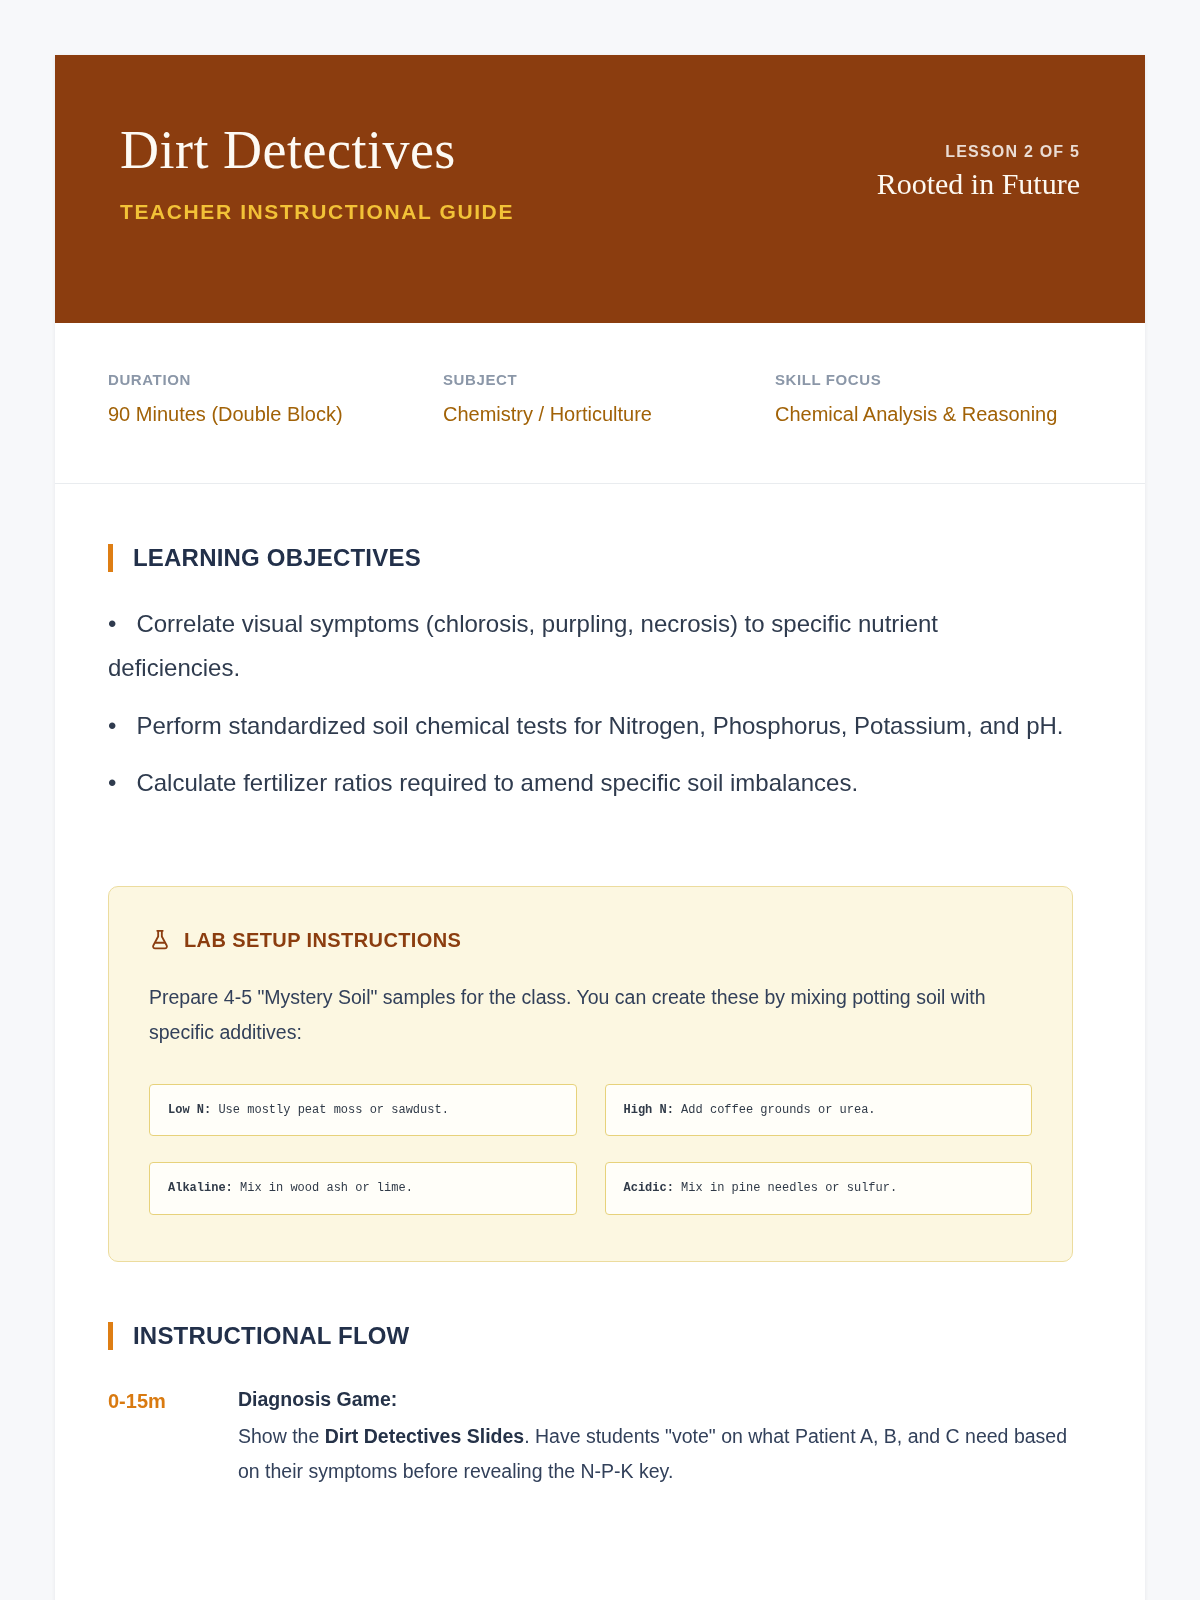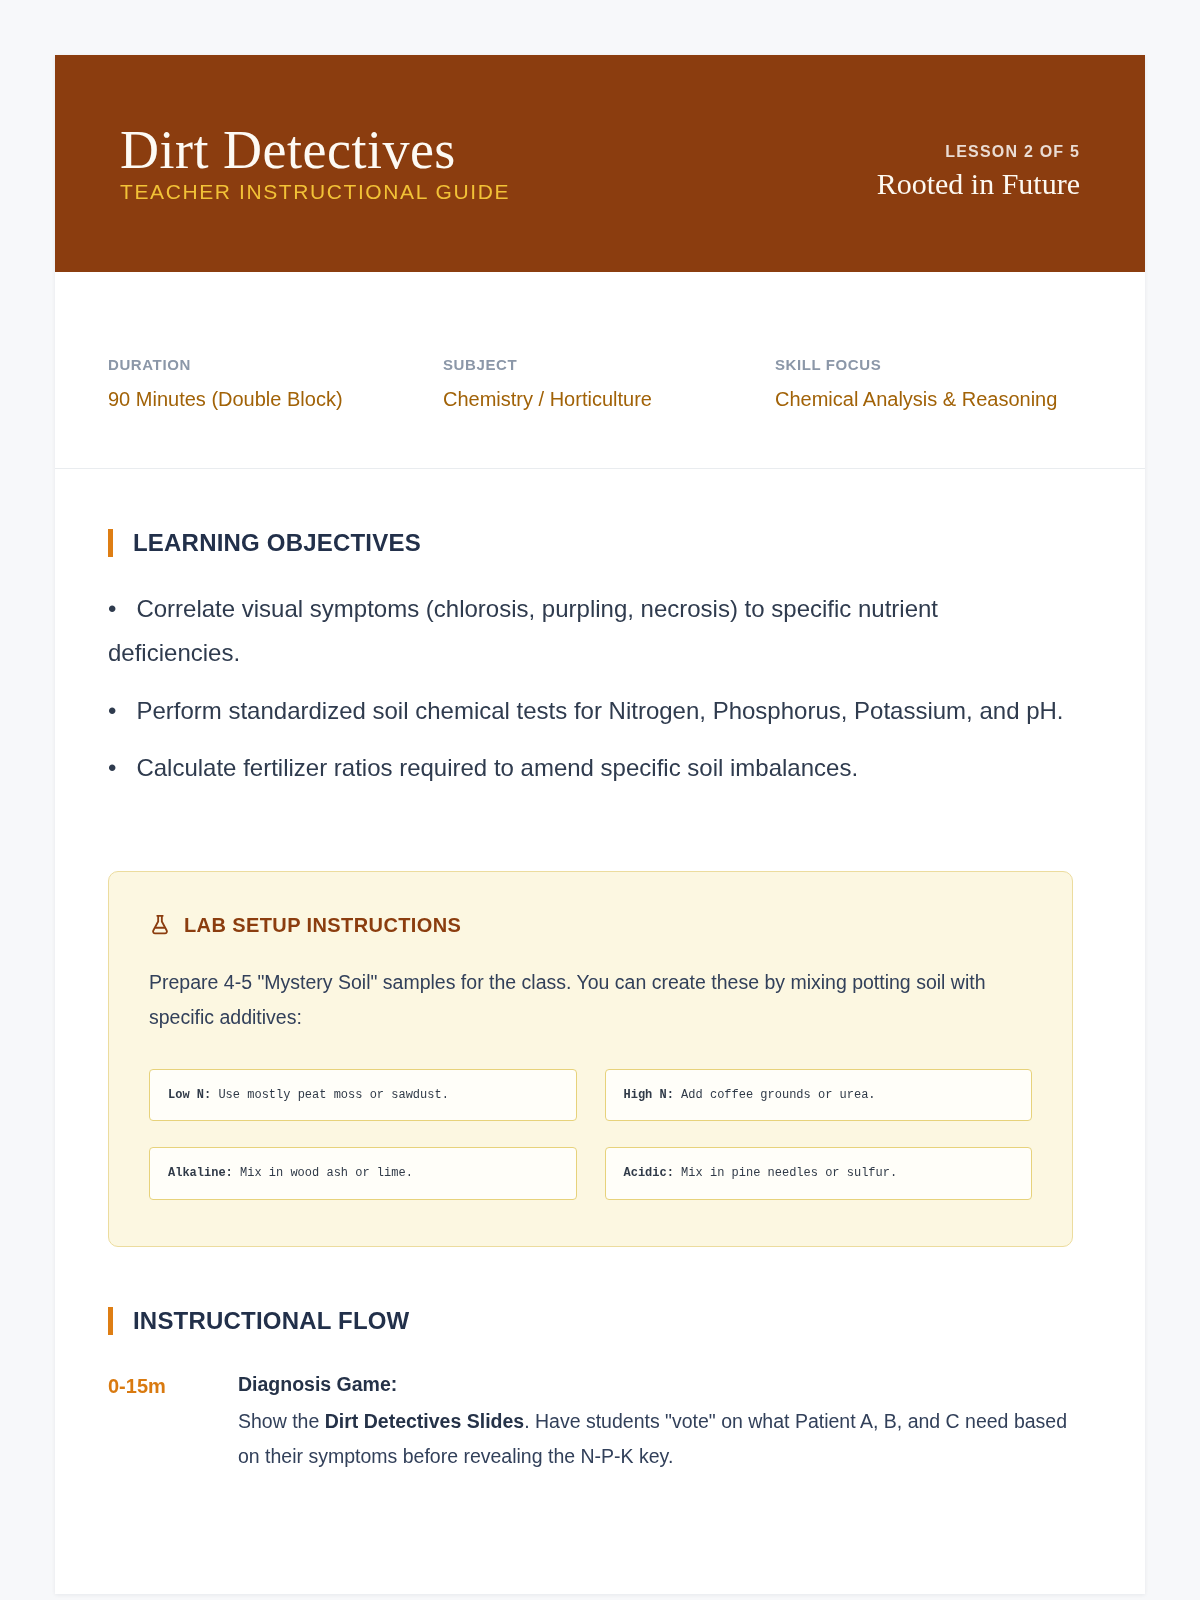--- a/index.html
+++ b/index.html
@@ -24,37 +24,38 @@
   .card{
     width:1090px;
     margin:55px auto 0;
     background:#ffffff;
     box-shadow:0 1px 4px rgba(20,30,50,0.07);
     padding-bottom:120px;
   }
   
   .header{
     background:var(--header-bg);
-    height:217px;
+    height:268px;
     padding:66px 65px 0;
     display:flex;
     justify-content:space-between;
     align-items:flex-start;
   }
   .header-title{
     font-family:"Liberation Serif", serif;
     font-size:54px;
     font-weight:400;
     color:#fdfaf4;
     letter-spacing:0.5px;
     line-height:1.1;
   }
   .header-subtitle{
+    margin-top:20px;
     font-size:21px;
-    font-weight:400;
+    font-weight:700;
     letter-spacing:1.6px;
     color:var(--accent-gold);
   }
   .header-right{
     text-align:right;
     padding-top:22px;
   }
   .lesson-badge{
     font-size:16px;
     font-weight:600;
@@ -67,21 +68,21 @@
     font-size:30px;
     color:#fdf9f1;
   }
   
   .meta{
     display:grid;
     grid-template-columns:335px 332px auto;
     padding:48px 53px 54px;
     border-bottom:1px solid #e9ecef;
   }
-  .meta-col{padding-right:30px;margin-top:36px;}
+  .meta-col{padding-right:30px;}
   .meta-label{
     font-size:15px;
     font-weight:700;
     letter-spacing:0.6px;
     color:var(--muted);
     text-transform:uppercase;
   }
   .meta-value{
     margin-top:11px;
     font-size:20px;

